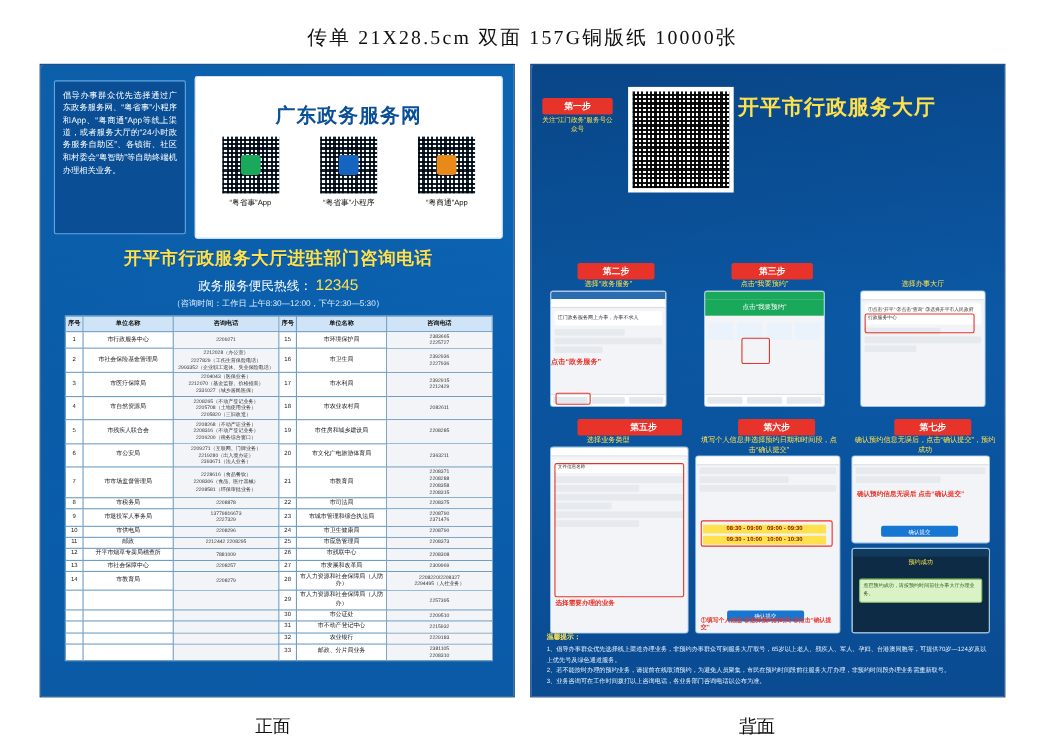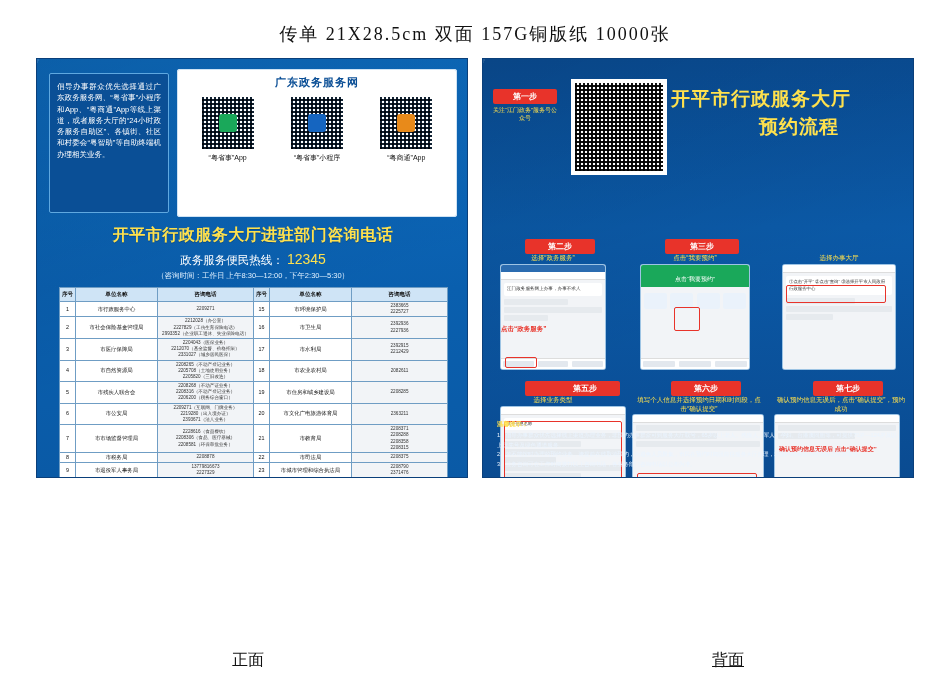--- a/index.html
+++ b/index.html
@@ -16,25 +16,25 @@
     text-align:center;
     font-size:18px;letter-spacing:2px;color:#111;
     font-family:"Liberation Serif", serif;
   }
   
   .caption{
     position:absolute;font-size:16px;color:#111;
     font-family:"Liberation Serif", serif;
   }
   .caption.front{left:232px;top:650px;}
-  .caption.back{left:712px;top:650px;text-decoration:underline;}
+  .caption.back{left:672px;top:650px;text-decoration:underline;}
 
   
   .sheet{
-    position:absolute;top:58px;height:420px;
+    position:absolute;top:58px;height:576px;
     overflow:hidden;
     border:1px solid #0a3f7a;
     box-sizing:border-box;
   }
   .sheet.front{left:36px;width:432px;background:#0b63b4;}
   .sheet.back{left:482px;width:432px;background:#0b4f96;}
 
   
   .sheet .deco{
     position:absolute;inset:0;
@@ -56,22 +56,22 @@
     color:#fff;font-size:7.5px;line-height:1.5;
     padding:7px 7px;box-sizing:border-box;
     text-align:justify;
   }
   .f-white{
     position:absolute;left:128px;top:0;width:280px;height:148px;
     background:#fff;border-radius:3px;
     box-shadow:0 0 0 1px #cfe3f4 inset;
   }
   .f-w-title{
-    text-align:center;font-size:11px;font-weight:bold;color:#0b4f96;
-    margin-top:6px;letter-spacing:1px;
+    text-align:center;font-size:18px;font-weight:bold;color:#0b4f96;
+    margin-top:24px;letter-spacing:1px;
   }
   .f-w-url{
     text-align:center;font-size:11px;font-weight:bold;color:#0b4f96;
     font-family:"Liberation Serif", serif;margin-top:1px;
   }
   .qr-row{
     display:flex;justify-content:space-around;align-items:flex-start;
     margin-top:5px;padding:0 6px;
   }
   .qr-cell{width:58px;text-align:center;}
@@ -454,21 +454,20 @@
   <div class="deco"></div>
 
   <div class="b-head">
     <div class="b-step1">
       <div class="b-badge">第一步</div>
       <div class="t">关注“江门政务”服务号公众号</div>
     </div>
     <div class="b-qr"></div>
     <div class="b-title">
       <span>开平市行政服务大厅</span>
-      <span class="l2">预约流程</span>
     </div>
   </div>
 
   <div class="sbadge" style="left:42px;top:180px;width:56px;">第二步</div>
   <div class="scap" style="left:20px;top:195px;width:100px;">选择“政务服务”</div>
   <div class="sbox" style="left:18px;top:206px;width:104px;height:104px;">
     <div class="ph">
       <div class="bar"></div>
       <div class="bar white"></div>
       <div class="blk">江门政务服务网上办事，办事不求人</div>

